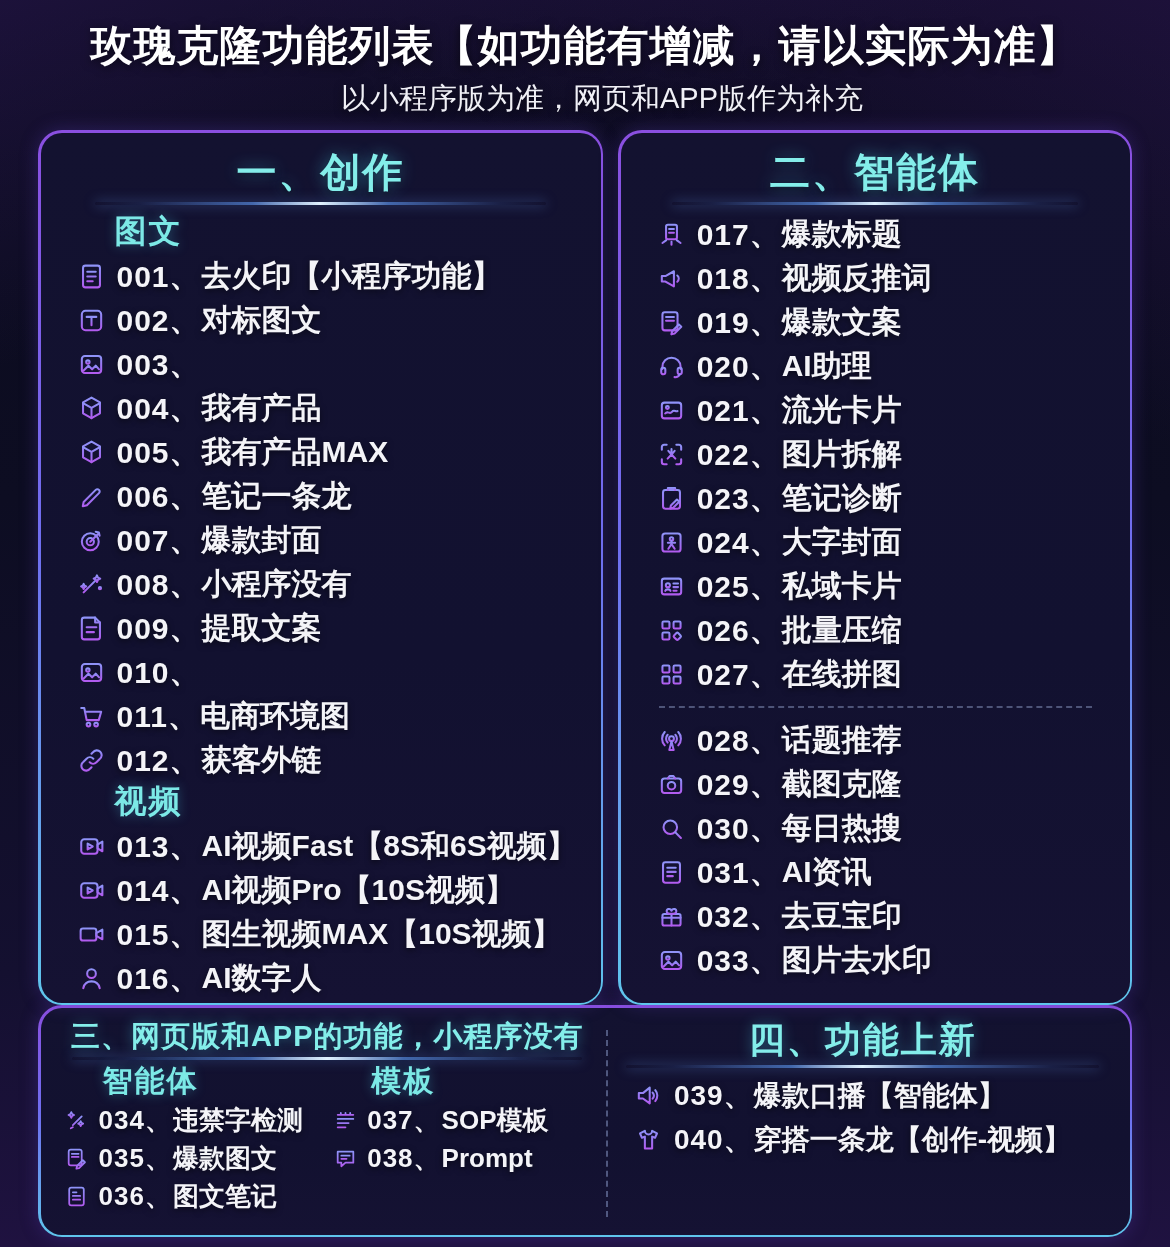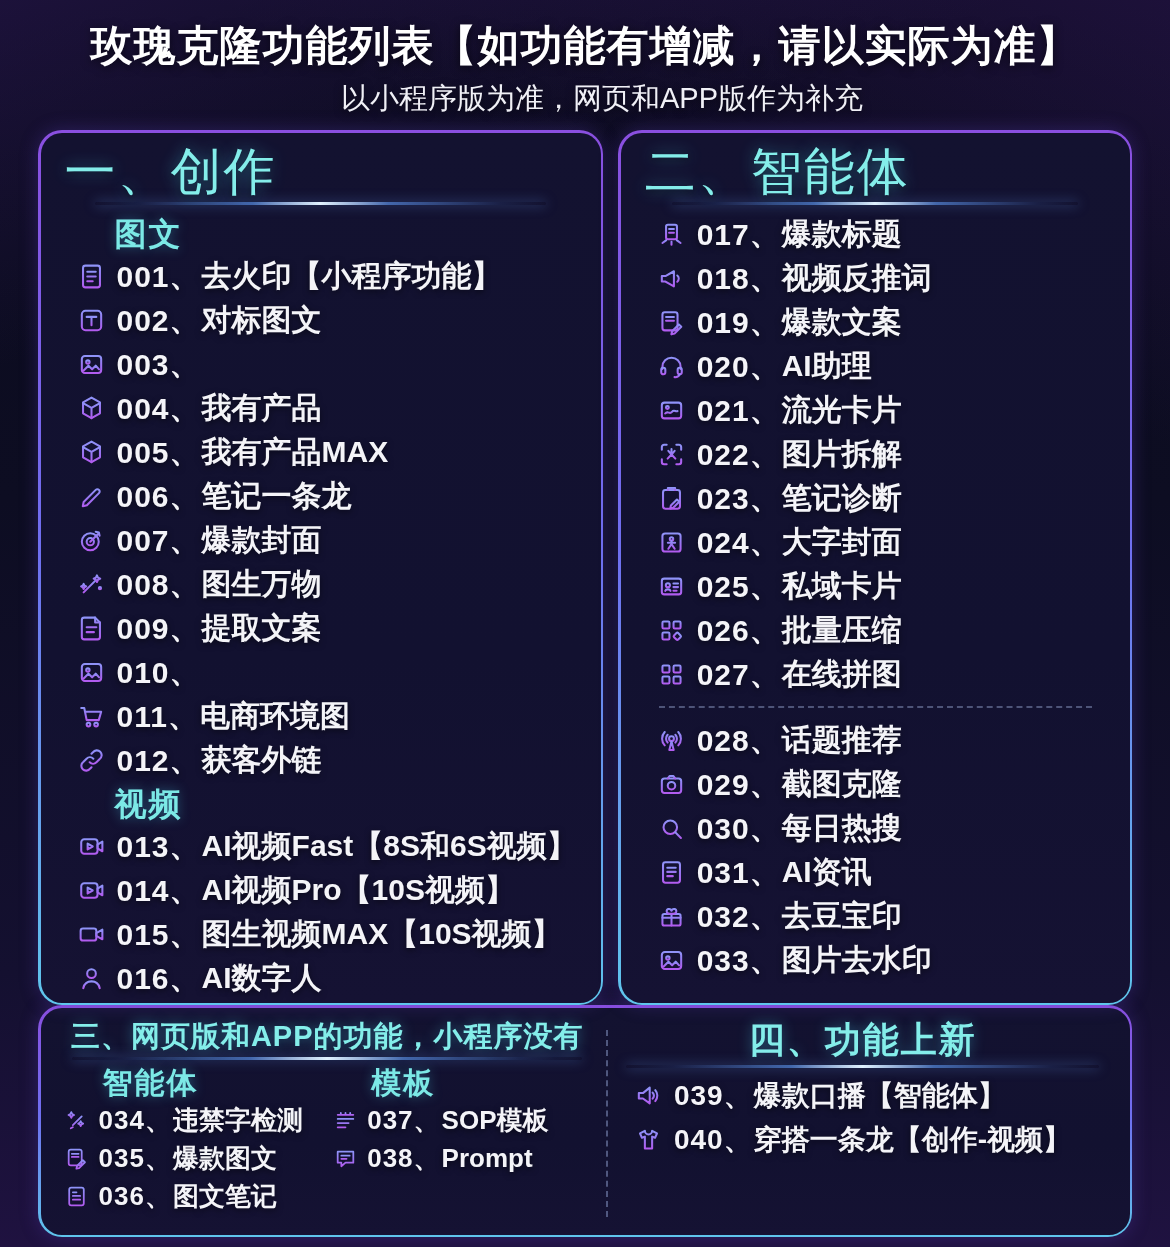--- a/index.html
+++ b/index.html
@@ -33,35 +33,36 @@
     background:linear-gradient(180deg,#8a4fe0 0%,#6f6ff0 48%,#5fc6ec 100%);
     box-shadow:0 0 18px rgba(90,60,180,.35);
   }
   .panel-inner{
     width:calc(100% - 0px);height:100%;box-sizing:border-box;
     border-radius:21px;
     background:linear-gradient(180deg,#131230 0%,#121130 60%,#151233 100%);
     padding:10px 24px 8px 24px;overflow:hidden;
   }
   .panel-title{
-    margin:4px 0 0 0;text-align:left;font-size:51px;line-height:50px;font-weight:400;
+    margin:4px 0 0 0;text-align:center;font-size:40px;line-height:50px;font-weight:700;
     color:#84eeea;letter-spacing:2px;
     text-shadow:0 0 16px rgba(80,225,255,.45),0 2px 6px rgba(0,0,0,.5);
   }
   .streak{
     height:3px;width:88%;margin:5px auto 8px auto;border-radius:3px;
     background:linear-gradient(90deg,transparent 0%,rgba(90,150,255,.1) 10%,rgba(100,160,255,.6) 35%,#e2f2ff 50%,rgba(100,160,255,.6) 65%,rgba(90,150,255,.1) 90%,transparent 100%);
     box-shadow:0 0 12px rgba(110,170,255,.5);
   }
 
   
   .subhead{
     font-size:32px;font-weight:800;color:#7ce9e6;height:42px;line-height:42px;
     margin-left:50px;letter-spacing:2px;
     text-shadow:0 0 12px rgba(80,225,255,.35);
+    font-family:Liberation Mono, monospace;
   }
   .row{display:flex;align-items:center;height:44px;padding-left:8px;}
   .row .icon{width:38px;display:flex;align-items:center;justify-content:center;flex:0 0 38px;}
   .isvg{width:29px;height:29px;}
   .row .num,.row .sep,.row .label{
     font-size:30px;font-weight:700;color:#f4f4f8;white-space:nowrap;
     text-shadow:0 2px 6px rgba(0,0,0,.55);
   }
   .row .num{margin-left:6px;letter-spacing:1px;}
   .row .label{margin-left:2px;}
@@ -223,21 +224,21 @@
                   <g fill="none" stroke="url(#ig)" stroke-width="1.7" stroke-linecap="round" stroke-linejoin="round">
                     <path d="M5.5 18.5L15 9"></path>
                     <path d="M16.5 4.5l.9 1.8 1.8.9-1.8.9-.9 1.8-.9-1.8-1.8-.9 1.8-.9z"></path>
                     <path d="M5.5 11.5l.7 1.4 1.4.7-1.4.7-.7 1.4-.7-1.4-1.4-.7 1.4-.7z"></path>
                     <circle cx="19" cy="15" r=".9"></circle>
                   </g>
                 </svg>
               </span>
               <span class="num">008</span>
               <span class="sep">、</span>
-              <span class="label">图生万物</span>
+              <span class="label">小程序没有</span>
             </div>
             <div class="row">
               <span class="icon">
                 <svg class="isvg" viewBox="0 0 24 24">
                   <g fill="none" stroke="url(#ig)" stroke-width="1.7" stroke-linecap="round" stroke-linejoin="round">
                     <path d="M6 3h9l4 4v12a2 2 0 01-2 2H6a2 2 0 01-2-2V5a2 2 0 012-2z"></path>
                     <path d="M15 3v4h4M8 11h8M8 15h6"></path>
                   </g>
                 </svg>
               </span>

